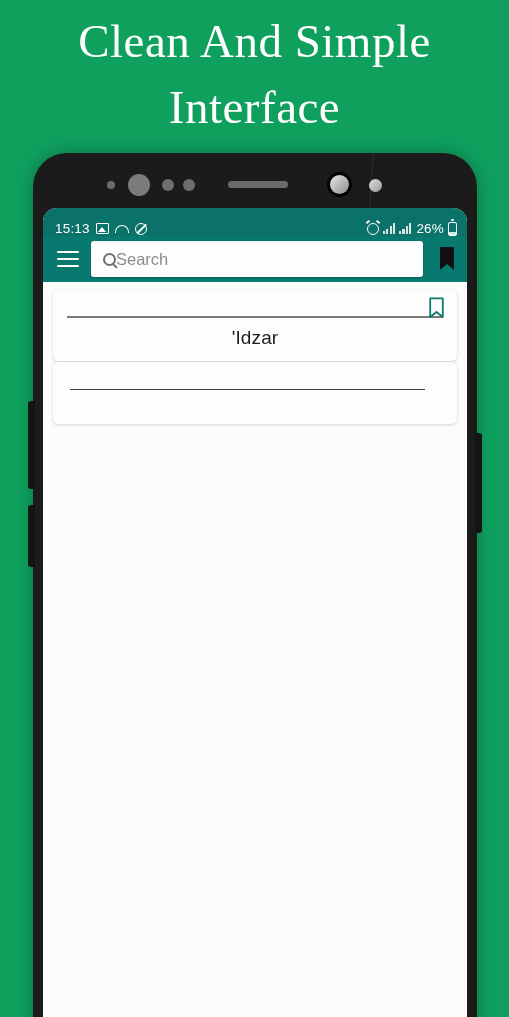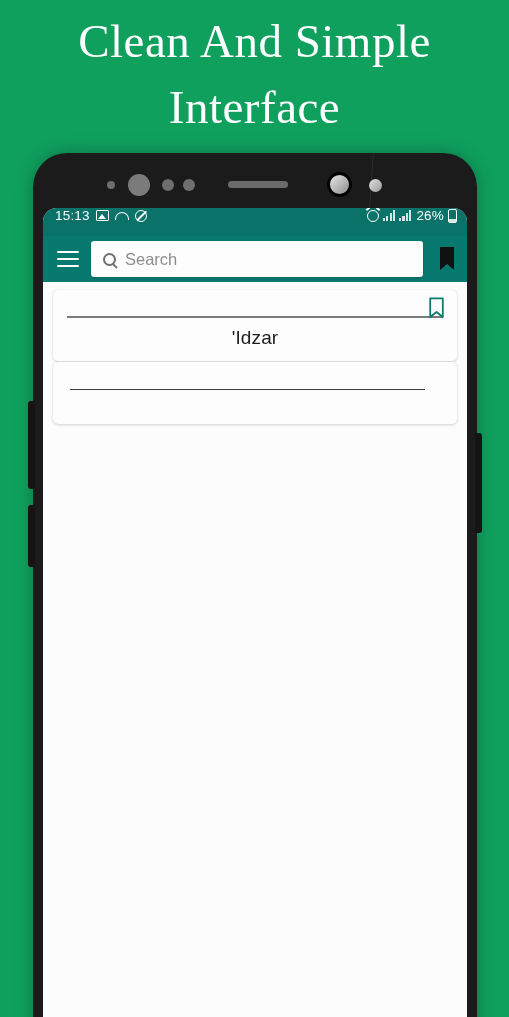--- a/index.html
+++ b/index.html
@@ -126,21 +126,21 @@
     background: #FCFCFC;
     border-radius: 14px 14px 0 0;
     overflow: hidden;
   }
 
   
   .statusbar {
     height: 28px;
     background: #0A7268;
     display: flex;
-    align-items: flex-start;
+    align-items: flex-end;
     justify-content: space-between;
     padding: 0 10px 0 12px;
     color: #FFFFFF;
     font-size: 13px;
   }
   .sb-left, .sb-right { display: flex; align-items: center; gap: 6px; }
   .sb-time { font-size: 13.5px; letter-spacing: 0.2px; }
   .sb-right { gap: 4px; }
   .sb-pct { font-size: 13.5px; letter-spacing: 0.2px; margin-left: 1px; }
 
@@ -236,21 +236,20 @@
   .hamburger span { display: block; height: 2.4px; background: #fff; border-radius: 1px; }
 
   .searchbox {
     flex: 1;
     height: 36px;
     background: #FDFDFD;
     border-radius: 3px;
     display: flex;
     align-items: center;
     padding: 0 12px;
-    gap: 9px;
     box-shadow: 0 1px 2px rgba(0,0,0,0.18);
   }
   .mag {
     width: 13px; height: 13px;
     border: 2px solid #6f6f6f;
     border-radius: 50%;
     position: relative;
     flex-shrink: 0;
   }
   .mag::after {

